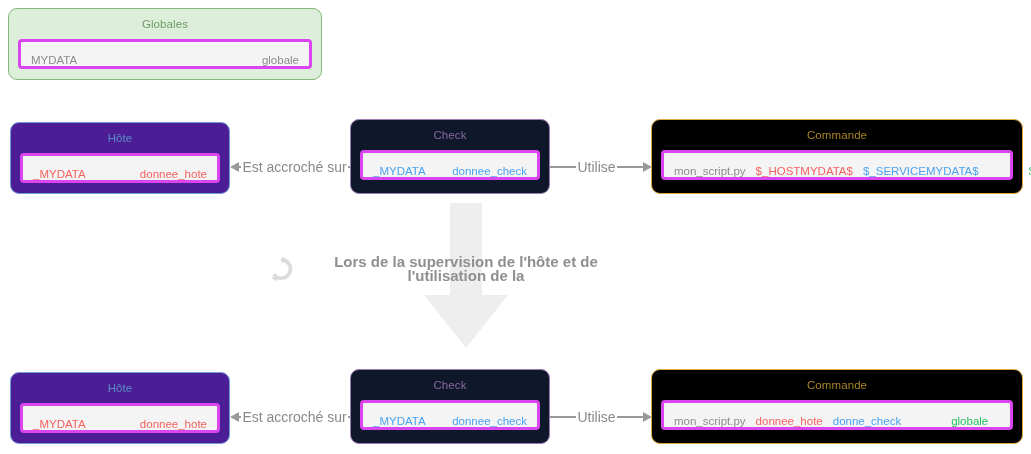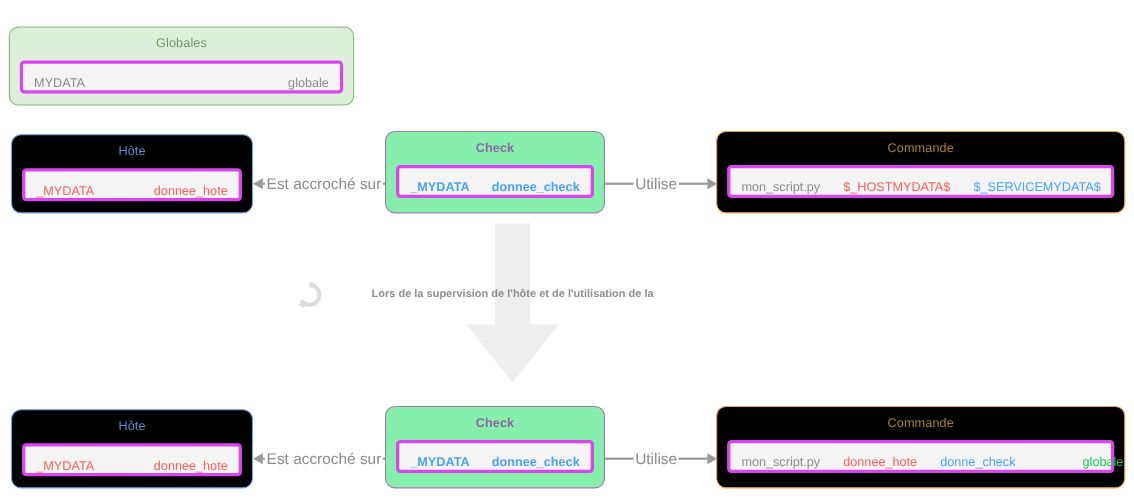--- a/index.html
+++ b/index.html
@@ -44,33 +44,33 @@
     height: 30px;
     display: flex;
     align-items: flex-end;
     justify-content: space-between;
     padding: 0 10px;
     font-size: 11.5px;
     white-space: nowrap;
   }
   .field.cmd {
     justify-content: flex-start;
-    gap: 16px;
+    gap: 5px;
   }
   .field.cmd span { margin-right: 5px; }
   .field.cmd span:last-child { margin-right: 0; }
 
   
   .c-green  { background: #ddeedb; border-color: #85b877; }
   .c-green  .card-title { color: #6d9c61; }
 
-  .c-blue   { background: #000000; border-color: #6f9fd8; }
+  .c-blue   { background: #4c1d95; border-color: #6f9fd8; }
   .c-blue   .card-title { color: #5a8cc8; }
 
-  .c-purple { background: #86efac; border-color: #9d7cb3; font-weight: bold; }
+  .c-purple { background: #0f172a; border-color: #9d7cb3; }
   .c-purple .card-title { color: #8a6aa0; }
 
   .c-yellow { background: #000000; border-color: #e2a93f; }
   .c-yellow .card-title { color: #a98427; }
 
   
   .t-grey  { color: #8c8c8c; }
   .t-red   { color: #f4625f; }
   .t-blue  { color: #4aa3f0; }
   .t-green { color: #22c55e; padding-left: 40px; }
@@ -118,34 +118,34 @@
     position: absolute;
     left: 268px;
     top: 255px;
     width: 360px;
     display: flex;
     align-items: center;
     gap: 10px;
   }
   .note-icon { flex: 0 0 auto; width: 26px; height: 26px; }
   .note-text {
-    font-size: 10px;
+    font-size: 15px;
     font-weight: bold;
     line-height: 14px;
     color: #8f8f8f;
     text-align: center;
     flex: 1 1 auto;
   }
 </style>
 </head>
 <body>
 
 <div class="canvas">
 
-  <div class="card c-green" style="left:8px; top:24px; width:314px; height:72px;">
+  <div class="card c-green" style="left:8px; top:8px; width:314px; height:72px;">
     <div class="card-title">Globales</div>
     <div class="field">
       <span class="t-grey">MYDATA</span>
       <span class="t-grey">globale</span>
     </div>
   </div>
 
   <div class="card c-blue" style="left:10px; top:122px; width:220px; height:72px;">
     <div class="card-title">Hôte</div>
     <div class="field">

